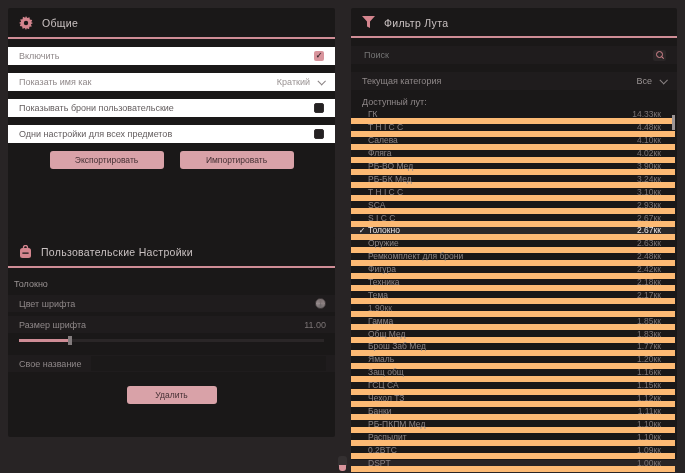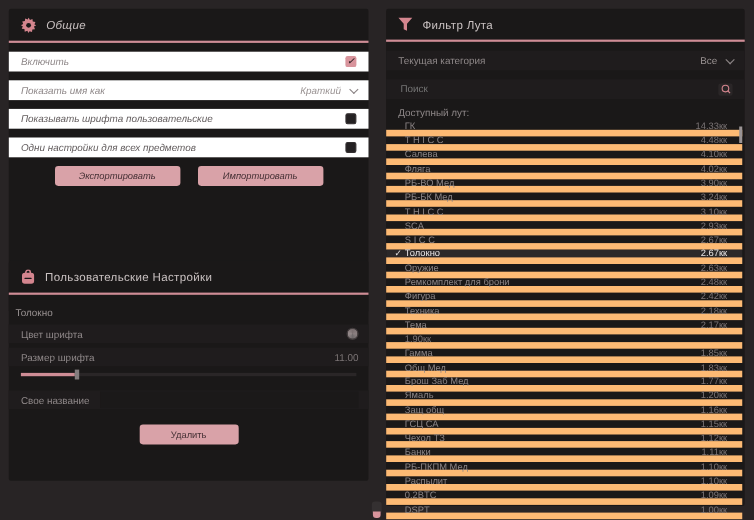--- a/index.html
+++ b/index.html
@@ -1,18 +1,18 @@
 <!DOCTYPE html>
 <html><head>
 <meta charset="utf-8">
 <style>
   html,body{margin:0;padding:0;background:#282425;width:685px;height:473px;overflow:hidden;
     font-family:"Liberation Sans", sans-serif;-webkit-font-smoothing:antialiased;}
   .panel{position:absolute;background:#1a1818;border-radius:2px;}
-  #panel-general{left:8px;top:8px;width:327px;height:276px;font-style:italic;}
+  #panel-general{left:8px;top:8px;width:327px;height:276px;}
   #panel-custom{left:8px;top:237px;width:327px;height:200px;}
   #panel-filter{left:351px;top:8px;width:326px;height:452px;}
   .p-header{display:flex;align-items:center;gap:9px;padding:8px 12px 7px 11px;}
   .p-title{font-size:10.5px;color:#c9c1c1;letter-spacing:.3px;}
   .underline{height:2px;background:#cf8d96;}
   .icon-svg{display:block;}
   
   .g-rows{padding-top:8px;}
   .g-row{display:flex;align-items:center;justify-content:space-between;
     background:#ffffff;height:18px;padding:0 11px;margin-bottom:8px;}
@@ -94,21 +94,21 @@
       <span class="checkbox checked">✓</span>
     </div>
     <div class="g-row">
       <span class="g-label">Показать имя как</span>
       <span class="dd">
         <span class="dd-value">Краткий</span>
         <span class="chev"></span>
       </span>
     </div>
     <div class="g-row">
-      <span class="g-label dim">Показывать шрифта пользовательские</span>
+      <span class="g-label dim">Показывать брони пользовательские</span>
       <span class="checkbox unchecked"></span>
     </div>
     <div class="g-row">
       <span class="g-label dim">Одни настройки для всех предметов</span>
       <span class="checkbox unchecked"></span>
     </div>
     <div class="btn-row">
       <span class="btn">Экспортировать</span>
       <span class="btn">Импортировать</span>
     </div>
@@ -148,32 +148,32 @@
 
 <div class="panel" id="panel-filter">
   <div class="p-header">
     <svg class="icon-svg" width="13" height="13" viewBox="0 0 13 13">
       <path fill="#d4858e" d="M0 0h13L8 5.5V12l-3-1.5V5.5z"></path>
     </svg>
     <span class="p-title">Фильтр Лута</span>
   </div>
   <div class="underline"></div>
   <div class="f-row">
+    <input class="search-input" placeholder="Поиск" style="">
+    <span class="search-chip">
+      <span class="mag"></span>
+    </span>
+  </div>
+  <div class="f-row">
     <span class="g-label">Текущая категория</span>
     <span class="dd">
       <span class="dd-value">Все</span>
       <span class="chev"></span>
     </span>
   </div>
-  <div class="f-row">
-    <input class="search-input" placeholder="Поиск" style="">
-    <span class="search-chip">
-      <span class="mag"></span>
-    </span>
-  </div>
   <div class="avail-label">Доступный лут:</div>
   <div class="loot-list">
     <div class="scrollbar">
       <span class="scroll-handle"></span>
     </div>
   <div class="loot-row">
         <span class="loot-check"></span>
         <span class="loot-name">ГК</span>
         <span class="loot-value">14.33кк</span>
       </div>

